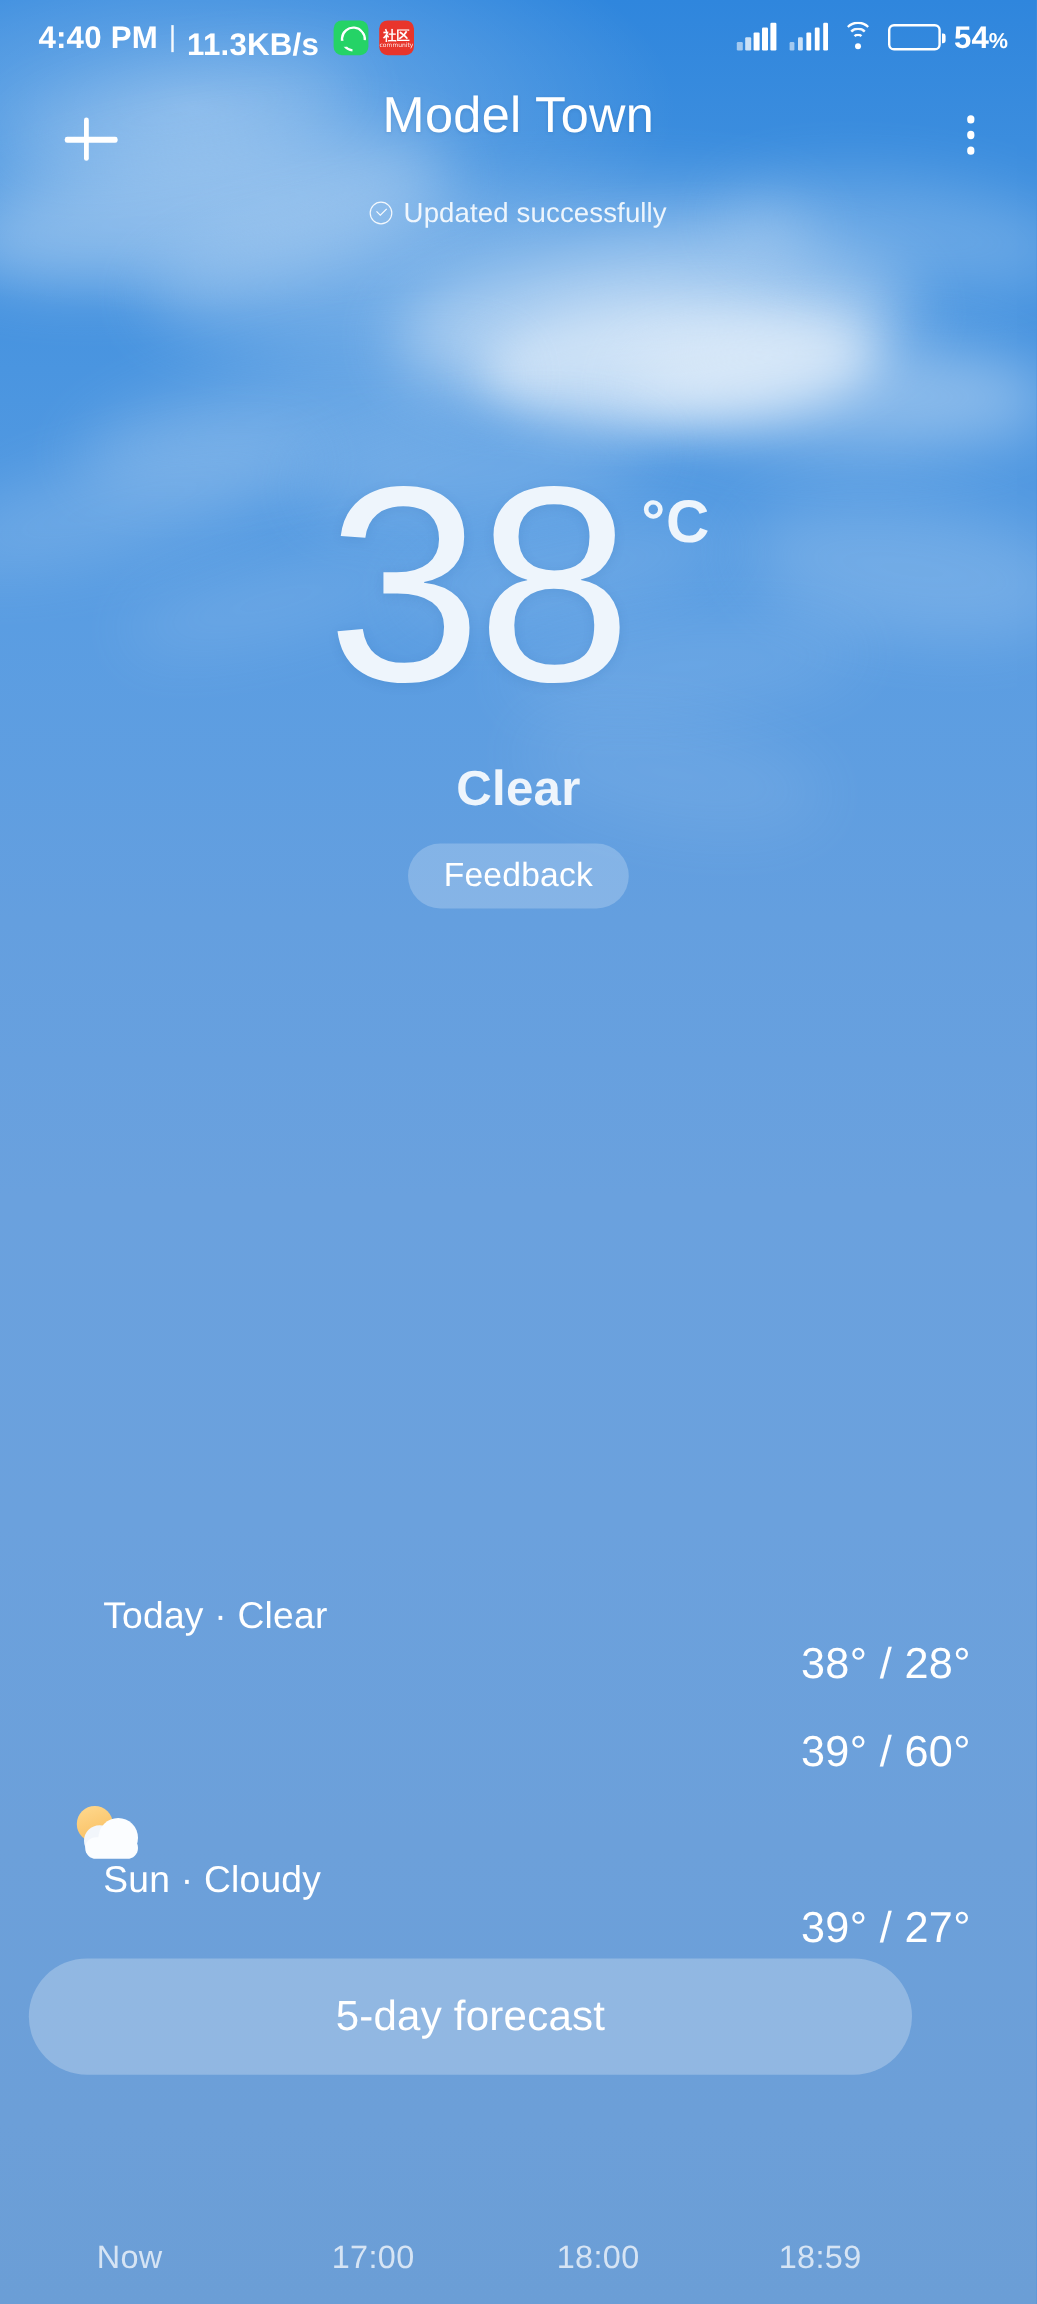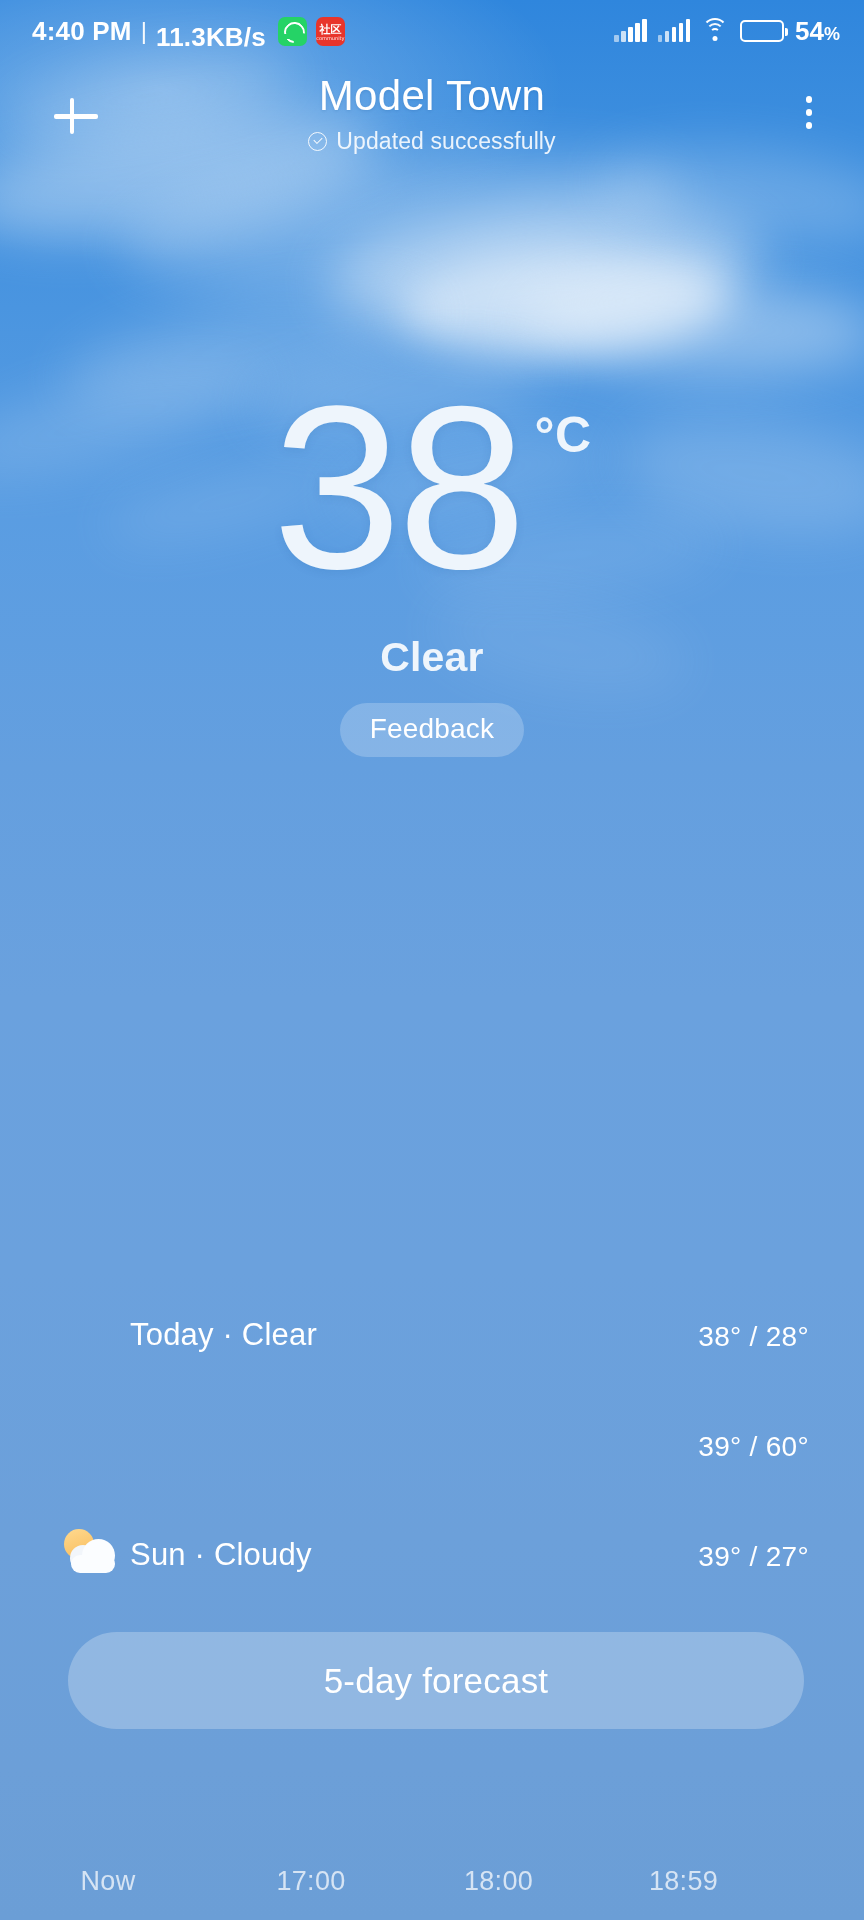--- a/index.html
+++ b/index.html
@@ -135,21 +135,21 @@
     cursor:pointer;
   }
   .btn-add::before, .btn-add::after {
     content:""; position:absolute; background:#ffffff; border-radius:2px;
   }
   .btn-add::before { left:4px; top:24px; width:44px; height:4.5px; }
   .btn-add::after  { left:19.7px; top:8px; width:4.5px; height:36px; }
 
   .titlewrap {
     position:absolute; left:0; top:0; width:864px;
-    display:flex; flex-direction:column; align-items:center;
+    display:flex; flex-direction:column; align-items:center;gap:36px;
   }
   .city {
     font-size:42px; font-weight:400; color:#ffffff; letter-spacing:.3px;
     line-height:1.25; text-shadow:0 1px 3px rgba(0,60,120,.15);
   }
   .updated {
     display:flex; align-items:center; gap:9px;
     margin-top:5px; font-size:23px; color:rgba(255,255,255,.88);
     letter-spacing:.1px;
     justify-content:flex-end;
@@ -193,22 +193,22 @@
     margin-top:22px; padding:10px 30px 12px;
     background:rgba(255,255,255,.22); border-radius:30px;
     font-size:28px; color:#ffffff; letter-spacing:.2px; cursor:pointer;
   }
 
   
   #daily {
     position:absolute; left:0; top:1285px; width:864px; z-index:20;
   }
   .drow {
-    display:flex; align-items:flex-end; height:68px;
-    padding:0 55px 0 64px; margin-bottom:42px; cursor:pointer;
+    display:flex; align-items:flex-start; height:68px;
+    padding:0 55px 0 64px; margin-bottom:42px; cursor:pointer;flex-direction:column;
   }
   .drow:last-child { margin-bottom:0; }
   .dicon { width:44px; height:44px; position:relative; flex:0 0 auto; }
   .sun {
     width:40px; height:44px; border-radius:50%;
     background:linear-gradient(160deg,#ffd98f 0%,#fdc870 55%,#f9bd5e 100%);
     margin-left:2px;
   }
   .partly { width:60px; height:44px; position:relative; }
   .partly .s {
@@ -225,28 +225,28 @@
   }
   .partly .cl3 {
     position:absolute; left:7px; top:26px; width:44px; height:18px;
     border-radius:11px; background:#fbfdff;
   }
   .dlabel {
     margin-left:22px; font-size:31px; color:#ffffff; font-weight:400;
     letter-spacing:.2px; white-space:nowrap;
   }
   .dtemp {
-    margin-left:auto; font-size:28px; color:#ffffff; font-weight:400;
+    margin-left:auto; font-size:36px; color:#ffffff; font-weight:400;
     letter-spacing:.3px; white-space:nowrap;
   }
 
   
   #fivedaywrap {
     position:absolute; left:0; top:1632px; width:784px;
-    display:flex; justify-content:center; z-index:20;margin-left:44px;
+    display:flex; justify-content:center; z-index:20;
   }
   .fiveday {
     width:736px; height:97px; border-radius:49px;
     background:rgba(255,255,255,.25);
     display:flex; align-items:center; justify-content:center;
     font-size:35px; color:#ffffff; font-weight:400; letter-spacing:.2px;
     cursor:pointer;
   }
 
   

